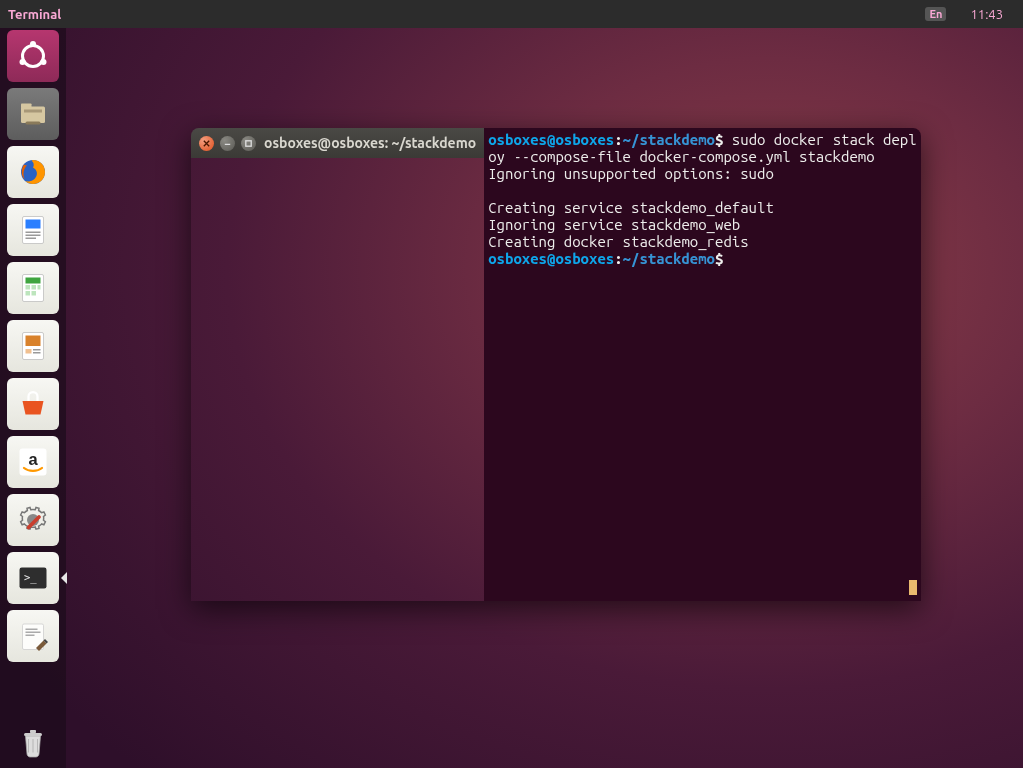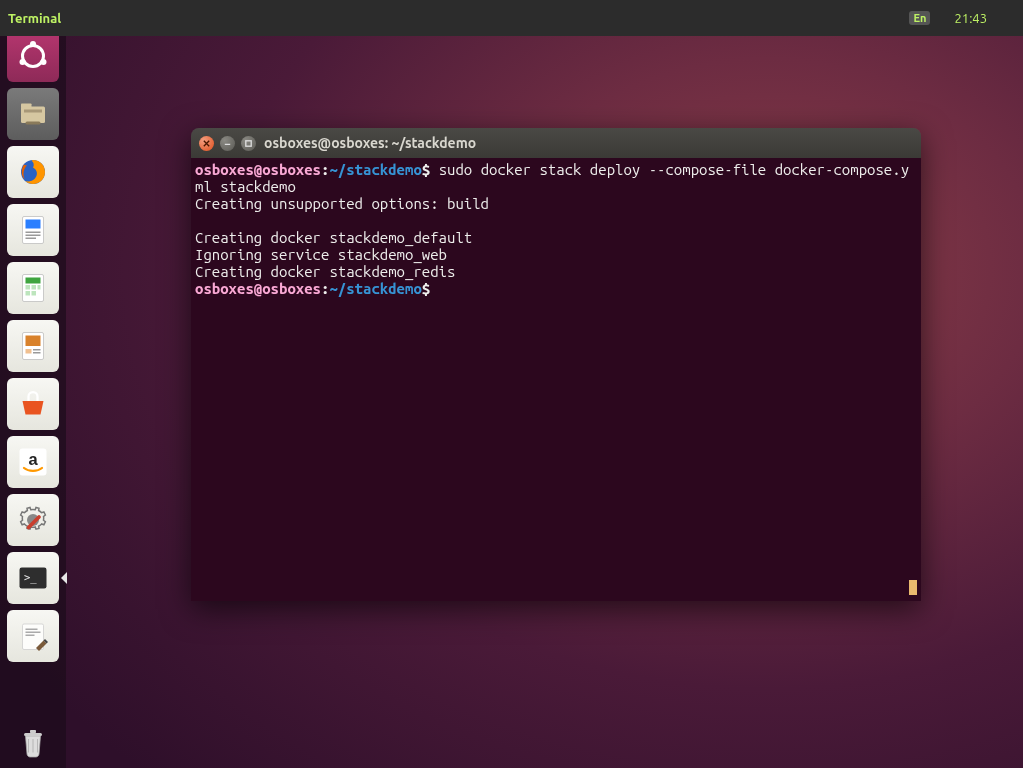--- a/index.html
+++ b/index.html
@@ -6,28 +6,28 @@
 body {
   width: 1023px; height: 768px;
   font-family: "Ubuntu", "Liberation Sans", sans-serif;
   overflow: hidden;
   background: radial-gradient(ellipse 900px 700px at 75% 35%, #8a3d48 0%, #6d2c42 30%, #4a1a38 60%, #2e0f2a 100%);
   position: relative;
 }
 
 
 .top-panel {
-  position: absolute; top: 0; left: 0; right: 0; height: 36px;
-  background: #2c2c2c; color: #bef264;
+  position: absolute; top: 0; left: 0; right: 0; height: 28px;
+  background: #2c2c2c; color: #f9a8d4;
   display: flex; align-items: center;
   font-size: 13px; font-weight: bold;
   z-index: 100;
 }
 .top-panel .app-name { padding-left: 8px; flex: 1; }
-.top-panel .indicators { display: flex; align-items: center; gap: 12px; padding-right: 24px; font-weight: normal; }
+.top-panel .indicators { display: flex; align-items: center; gap: 12px; padding-right: 8px; font-weight: normal; }
 .top-panel .indicators span { display: inline-flex; align-items: center; }
 .lang-badge { background: #555; border-radius: 3px; padding: 1px 4px; font-size: 11px; font-weight: bold; }
 
 
 .launcher {
   position: absolute; top: 24px; left: 0; width: 66px; bottom: 0;
   background: rgba(30, 12, 28, 0.75);
   display: flex; flex-direction: column; align-items: center;
   padding-top: 6px; gap: 6px;
   z-index: 50;
@@ -55,21 +55,21 @@
   width: 0; height: 0; border-top: 6px solid transparent; border-bottom: 6px solid transparent;
   border-right: 6px solid #e6e6e6;
 }
 .launcher svg { width: 36px; height: 36px; }
 
 
 .window {
   position: absolute; left: 191px; top: 128px; width: 730px; height: 473px;
   border-radius: 8px 8px 0 0;
   box-shadow: 0 8px 30px rgba(0,0,0,0.6);
-  display: flex; flex-direction: column;
+  display: flex; flex-direction: row;
   overflow: hidden;
 }
 .titlebar {
   height: 30px; background: linear-gradient(#4a4945, #3b3a36);
   display: flex; align-items: center; gap: 8px; padding: 0 8px;
   color: #d9d7cf; font-size: 14px; font-weight: bold;
 }
 .win-btns { display: flex; gap: 6px; }
 .win-btn { width: 15px; height: 15px; border-radius: 50%; display:flex; align-items:center; justify-content:center; }
 .win-btn.close { background: radial-gradient(circle at 30% 30%, #f39d7f, #df4f1c); }
@@ -77,21 +77,21 @@
 .win-btn svg { width: 9px; height: 9px; }
 
 .term-body {
   flex: 1; background: #2c071e;
   font-family: "Ubuntu Mono","DejaVu Sans Mono","Liberation Mono",monospace;
   font-size: 15px; line-height: 17px; color: #eeeeec;
   padding: 3px 4px;
   white-space: pre-wrap; word-break: break-all;
   position: relative;
 }
-.term-body .user { color: #f9a8d4; font-weight: bold; }
+.term-body .user { color: #0ea5e9; font-weight: bold; }
 .term-body .path { color: #3693d4; font-weight: bold; }
 .term-body .colon { color: #eeeeec; font-weight: bold; }
 .term-body .cursor {
   position: absolute; bottom: 6px; right: 4px;
   width: 8px; height: 15px; background: #e9b96e;
 }
 </style>
 </head>
 <body>
 
@@ -103,21 +103,21 @@
           <path d="M4 2v10l-2-2 2-2V2zm4 12V4l2 2-2 2v6zM3 3h2v2H3zM11 11h2v2h-2z" transform="translate(0,0)"></path>
           <path d="M5 2l-3 3h2v5h2V5h2zM11 14l3-3h-2V6h-2v5H8z"></path>
         </svg>
     </span>
     <span class="lang-badge">En</span>
     <span>
       <svg viewBox="0 0 16 16" fill="#dcdcdc">
           <path d="M2 6v4h3l4 3V3L5 6H2zm9 2c0-1.1-.6-2-1.5-2.5v5C10.4 10 11 9.1 11 8zm2 0c0-2-1.2-3.7-3-4.5v1.1c1.2.7 2 2 2 3.4s-.8 2.7-2 3.4v1.1c1.8-.8 3-2.5 3-4.5z"></path>
         </svg>
     </span>
-    <span>21:43</span>
+    <span>11:43</span>
     <span>
       <svg viewBox="0 0 16 16" fill="#dcdcdc">
           <path d="M8 5a3 3 0 100 6 3 3 0 000-6zm6.4 3c0 .3 0 .6-.1.9l1.6 1.2-1.5 2.6-1.9-.6c-.5.4-1 .7-1.5.9l-.3 2H7.3l-.3-2c-.6-.2-1.1-.5-1.5-.9l-1.9.6-1.5-2.6 1.6-1.2c0-.3-.1-.6-.1-.9s0-.6.1-.9L2.1 5.9l1.5-2.6 1.9.6c.5-.4 1-.7 1.5-.9l.3-2h3.4l.3 2c.6.2 1.1.5 1.5.9l1.9-.6 1.5 2.6-1.6 1.2c.1.3.1.6.1.9z"></path>
         </svg>
     </span>
   </div>
 </div>
 
 <div class="launcher">
   <div class="tile ubuntu">
@@ -235,19 +235,19 @@
         </div>
       <div class="win-btn max">
           <svg viewBox="0 0 10 10">
             <rect x="2" y="2" width="6" height="6" fill="none" stroke="#ddd" stroke-width="1.5"></rect>
           </svg>
         </div>
     </div>
     <span>osboxes@osboxes: ~/stackdemo</span>
   </div>
   <div class="term-body"><span class="user">osboxes@osboxes</span><span class="colon">:</span><span class="path">~/stackdemo</span><span class="colon">$ </span><span>sudo docker stack deploy --compose-file docker-compose.yml stackdemo</span>
-<span>Creating unsupported options: build</span>
+<span>Ignoring unsupported options: sudo</span>
 <span></span>
-<span>Creating docker stackdemo_default</span>
+<span>Creating service stackdemo_default</span>
 <span>Ignoring service stackdemo_web</span>
 <span>Creating docker stackdemo_redis</span>
 <span class="user">osboxes@osboxes</span><span class="colon">:</span><span class="path">~/stackdemo</span><span class="colon">$ </span><div class="cursor"></div></div>
 </div>
 
 </body></html>

